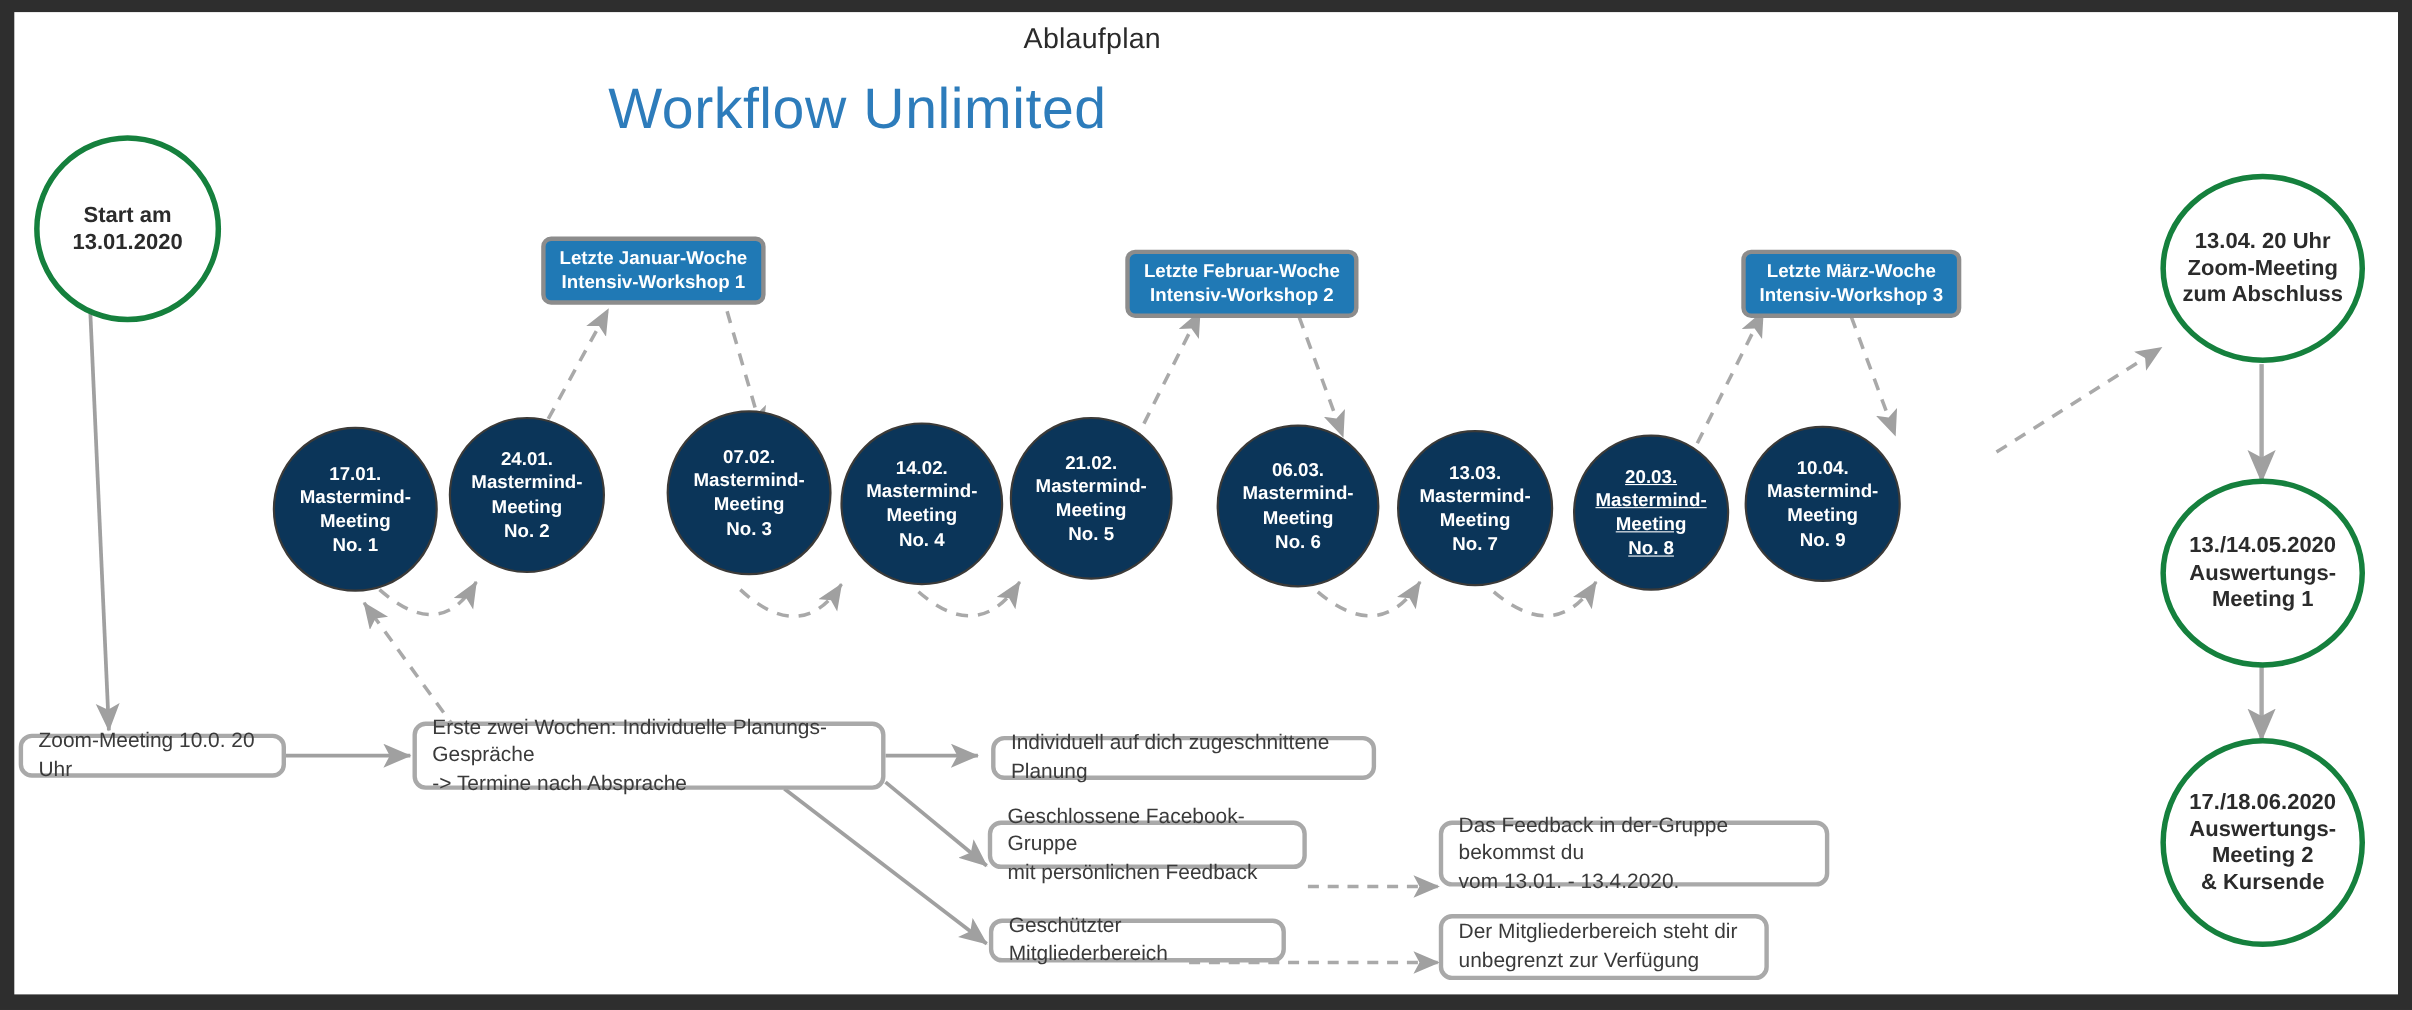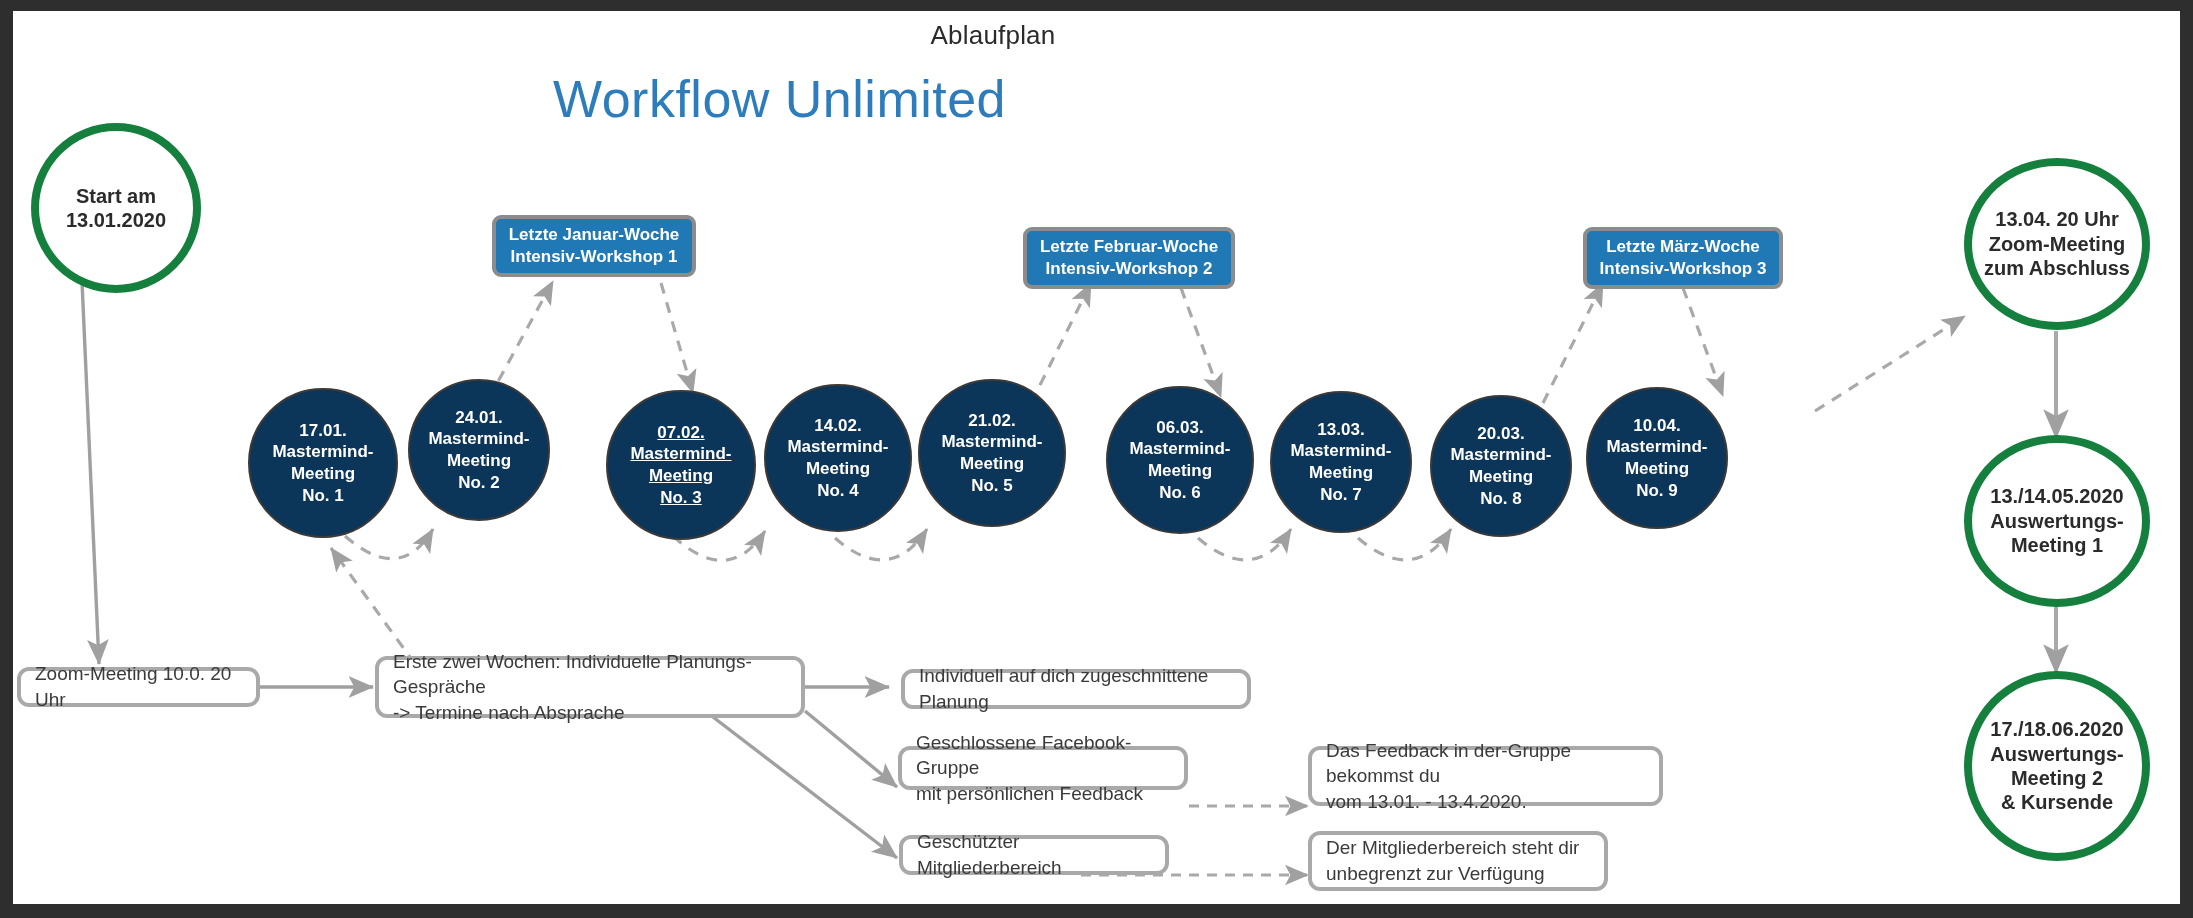--- a/index.html
+++ b/index.html
@@ -48,21 +48,21 @@
     font-size: 52px;
     color: #2d7cbb;
     text-align: left;
     white-space: nowrap;
     font-weight: 400;
     letter-spacing: 0.5px;
   }
 
   
   .ellipse-node {
-    border: 8px solid #15803d;
+    border: 5px solid #15803d;
     border-radius: 50%;
     background: #ffffff;
     display: flex;
     align-items: center;
     justify-content: center;
     text-align: center;
     color: #2b2b2b;
     font-weight: bold;
     font-size: 20px;
     line-height: 1.22;
@@ -217,21 +217,21 @@
       </div>
     </div>
     <div class="node circle-node" style="left:395px; top:368px; width:142px; height:142px;">
       <div>
         <div>24.01.</div>
         <div>Mastermind-</div>
         <div>Meeting</div>
         <div>No. 2</div>
       </div>
     </div>
-    <div class="node circle-node" style="left:593px; top:379px; width:150px; height:150px;text-decoration:underline;">
+    <div class="node circle-node" style="left:593px; top:362px; width:150px; height:150px;">
       <div>
         <div>07.02.</div>
         <div>Mastermind-</div>
         <div>Meeting</div>
         <div>No. 3</div>
       </div>
     </div>
     <div class="node circle-node" style="left:751px; top:373px; width:148px; height:148px;">
       <div>
         <div>14.02.</div>
@@ -257,21 +257,21 @@
       </div>
     </div>
     <div class="node circle-node" style="left:1257px; top:380px; width:142px; height:142px;">
       <div>
         <div>13.03.</div>
         <div>Mastermind-</div>
         <div>Meeting</div>
         <div>No. 7</div>
       </div>
     </div>
-    <div class="node circle-node" style="left:1417px; top:384px; width:142px; height:142px;">
+    <div class="node circle-node" style="left:1417px; top:384px; width:142px; height:142px;text-decoration:underline;">
       <div>
         <div>20.03.</div>
         <div>Mastermind-</div>
         <div>Meeting</div>
         <div>No. 8</div>
       </div>
     </div>
     <div class="node circle-node" style="left:1573px; top:376px; width:142px; height:142px;">
       <div>
         <div>10.04.</div>

